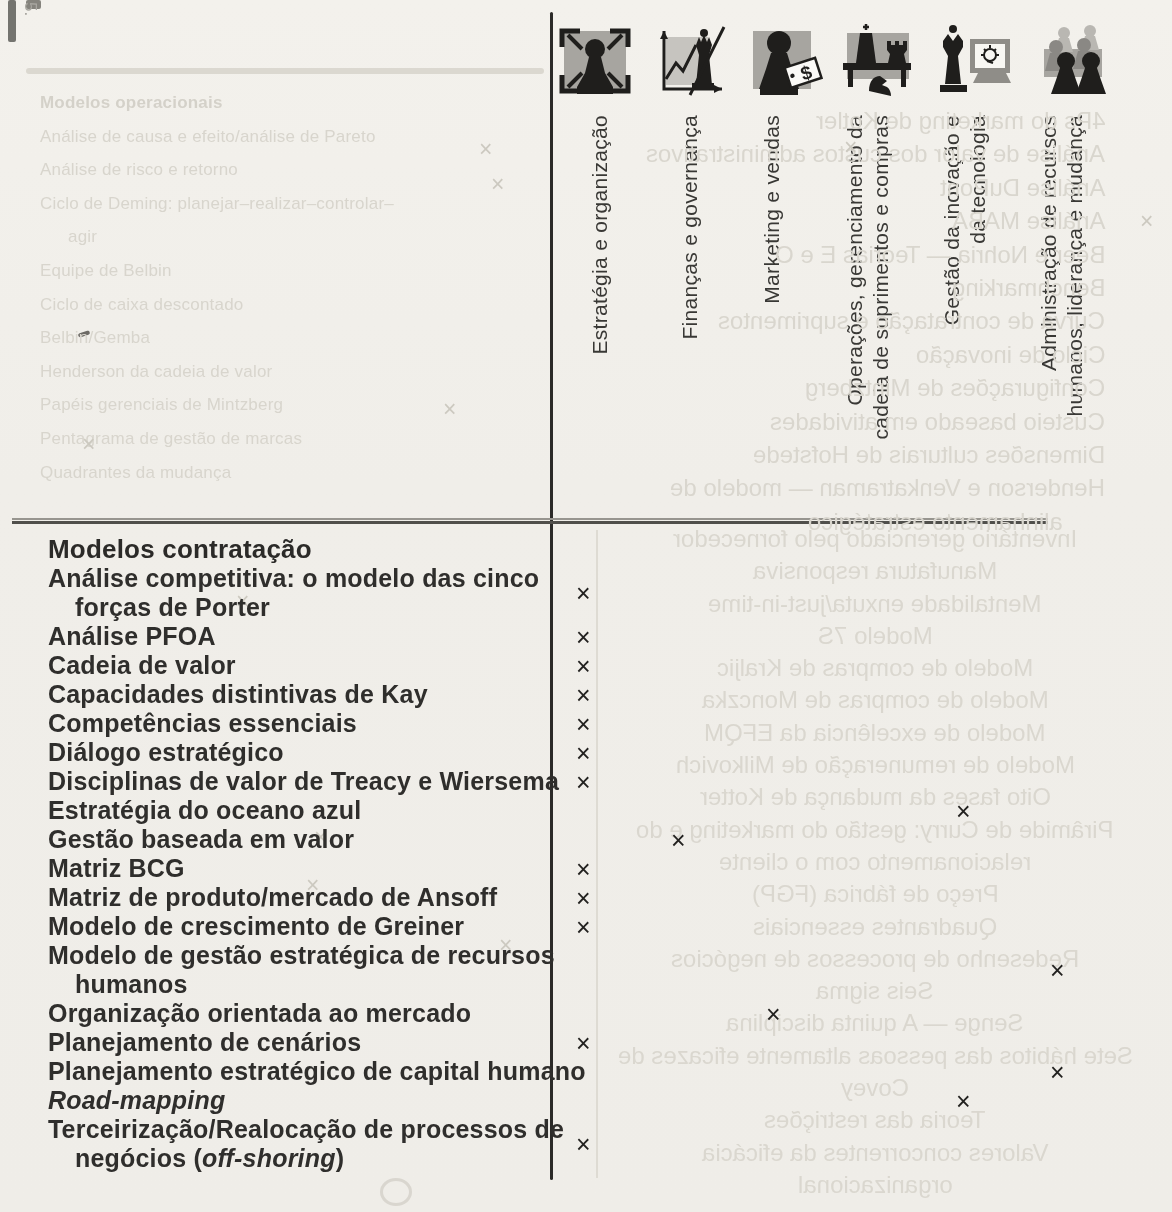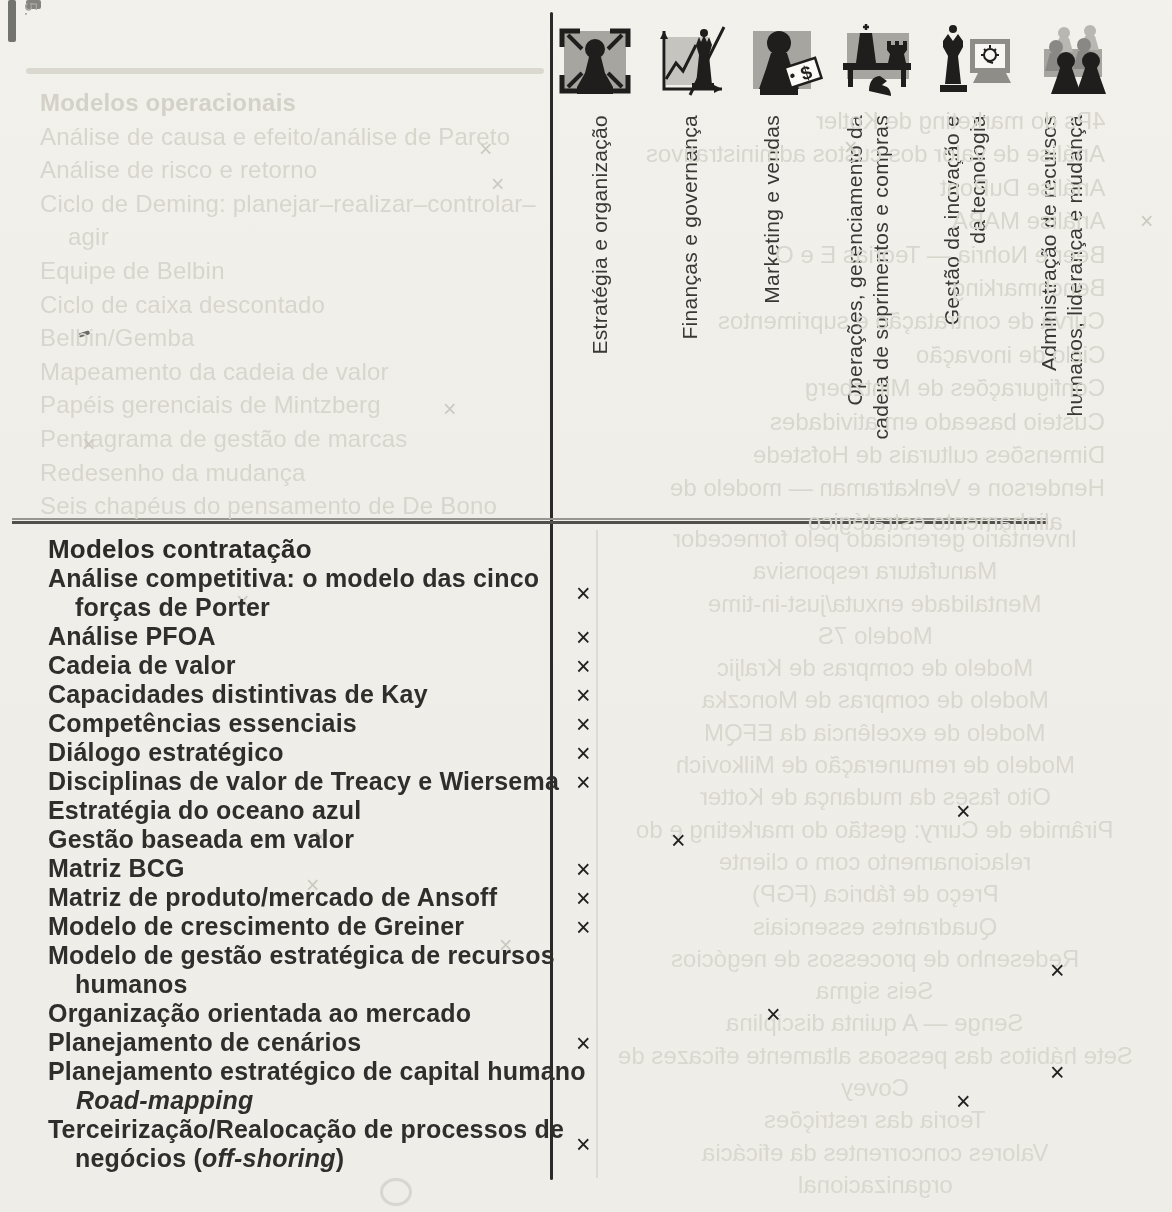--- a/index.html
+++ b/index.html
@@ -32,21 +32,21 @@
   
   .mainlist{position:absolute;left:48px;top:534px;width:1110px;}
   .sec-title{font-size:26px;font-weight:bold;line-height:30px;color:#2b2a28;letter-spacing:.2px;}
   .mrow{position:relative;width:100%;}
   .mline{font-size:25px;line-height:29px;letter-spacing:.2px;font-weight:bold;}
   .mline.cont{padding-left:27px;}
   .xmark{position:absolute;top:50%;transform:translateY(-50%);font-size:25px;color:#232220;}
 
   
   .gleft{position:absolute;left:40px;top:86px;width:520px;color:#d8d5cd;}
-  .gleft .gline{font-size:24px;height:33.6px;line-height:33.6px;white-space:nowrap;letter-spacing:.2px;}
+  .gleft .gline{font-size:17px;height:33.6px;line-height:33.6px;white-space:nowrap;letter-spacing:.2px;}
   .gleft .gbold{font-weight:bold;color:#d4d1c9;}
   .gleft .gindent{padding-left:28px;}
 
   .grtop{position:absolute;left:545px;top:104px;width:560px;text-align:right;color:#d9d6ce;}
   .grtop .gline{font-size:24px;height:33.4px;line-height:33.4px;white-space:nowrap;}
   .grtop .gindent{padding-right:42px;}
 
   .grbottom{position:absolute;left:545px;top:523px;width:660px;text-align:center;color:#dad7cf;}
   .grbottom .gline{font-size:24px;height:32.3px;line-height:32.3px;white-space:nowrap;}
 
@@ -196,25 +196,24 @@
 
   <div class="gleft" id="gleft">
       <div class="gline gbold"><span>Modelos operacionais</span></div>
       <div class="gline"><span>Análise de causa e efeito/análise de Pareto</span></div>
       <div class="gline"><span>Análise de risco e retorno</span></div>
       <div class="gline"><span>Ciclo de Deming: planejar–realizar–controlar–</span></div>
       <div class="gline gindent"><span>agir</span></div>
       <div class="gline"><span>Equipe de Belbin</span></div>
       <div class="gline"><span>Ciclo de caixa descontado</span></div>
       <div class="gline"><span>Belbin/Gemba</span></div>
-      <div class="gline"><span>Mapeamento da cadeia de valor</span></div>
+      <div class="gline"><span>Henderson da cadeia de valor</span></div>
       <div class="gline"><span>Papéis gerenciais de Mintzberg</span></div>
       <div class="gline"><span>Pentagrama de gestão de marcas</span></div>
-      <div class="gline"><span>Redesenho da mudança</span></div>
-      <div class="gline"><span>Seis chapéus do pensamento de De Bono</span></div>
+      <div class="gline"><span>Quadrantes da mudança</span></div>
     </div>
   <div class="grtop" id="grtop">
       <div class="gline"><span class="mirror">4Ps do marketing de Kotler</span></div>
       <div class="gline"><span class="mirror">Análise de valor dos custos administrativos</span></div>
       <div class="gline"><span class="mirror">Análise DuPont</span></div>
       <div class="gline"><span class="mirror">Análise MABA</span></div>
       <div class="gline"><span class="mirror">Beer e Nohria — Teorias E e O</span></div>
       <div class="gline"><span class="mirror">Benchmarking</span></div>
       <div class="gline"><span class="mirror">Curva de contratação e suprimentos</span></div>
       <div class="gline"><span class="mirror">Ciclo de inovação</span></div>
@@ -323,21 +322,21 @@
         </div>
         <div class="mrow">
           <div class="mline"><span>Planejamento de cenários</span></div>
           <span class="xmark" style="left: 528px;">×</span>
         </div>
         <div class="mrow">
           <div class="mline"><span>Planejamento estratégico de capital humano</span></div>
           <span class="xmark" style="left: 1002px;">×</span>
         </div>
         <div class="mrow">
-          <div class="mline"><span style="font-style: italic; margin-left: 28px;">Road-mapping</span></div>
+          <div class="mline"><span style="font-style: italic;">Road-mapping</span></div>
           <span class="xmark" style="left: 908px;">×</span>
         </div>
         <div class="mrow">
           <div class="mline"><span>Terceirização/Realocação de processos de</span></div>
           <div class="mline cont"><span>negócios (</span><span style="font-style: italic;">off-shoring</span><span>)</span></div>
           <span class="xmark" style="left: 528px;">×</span>
         </div>
       </div>
   </div>
 

